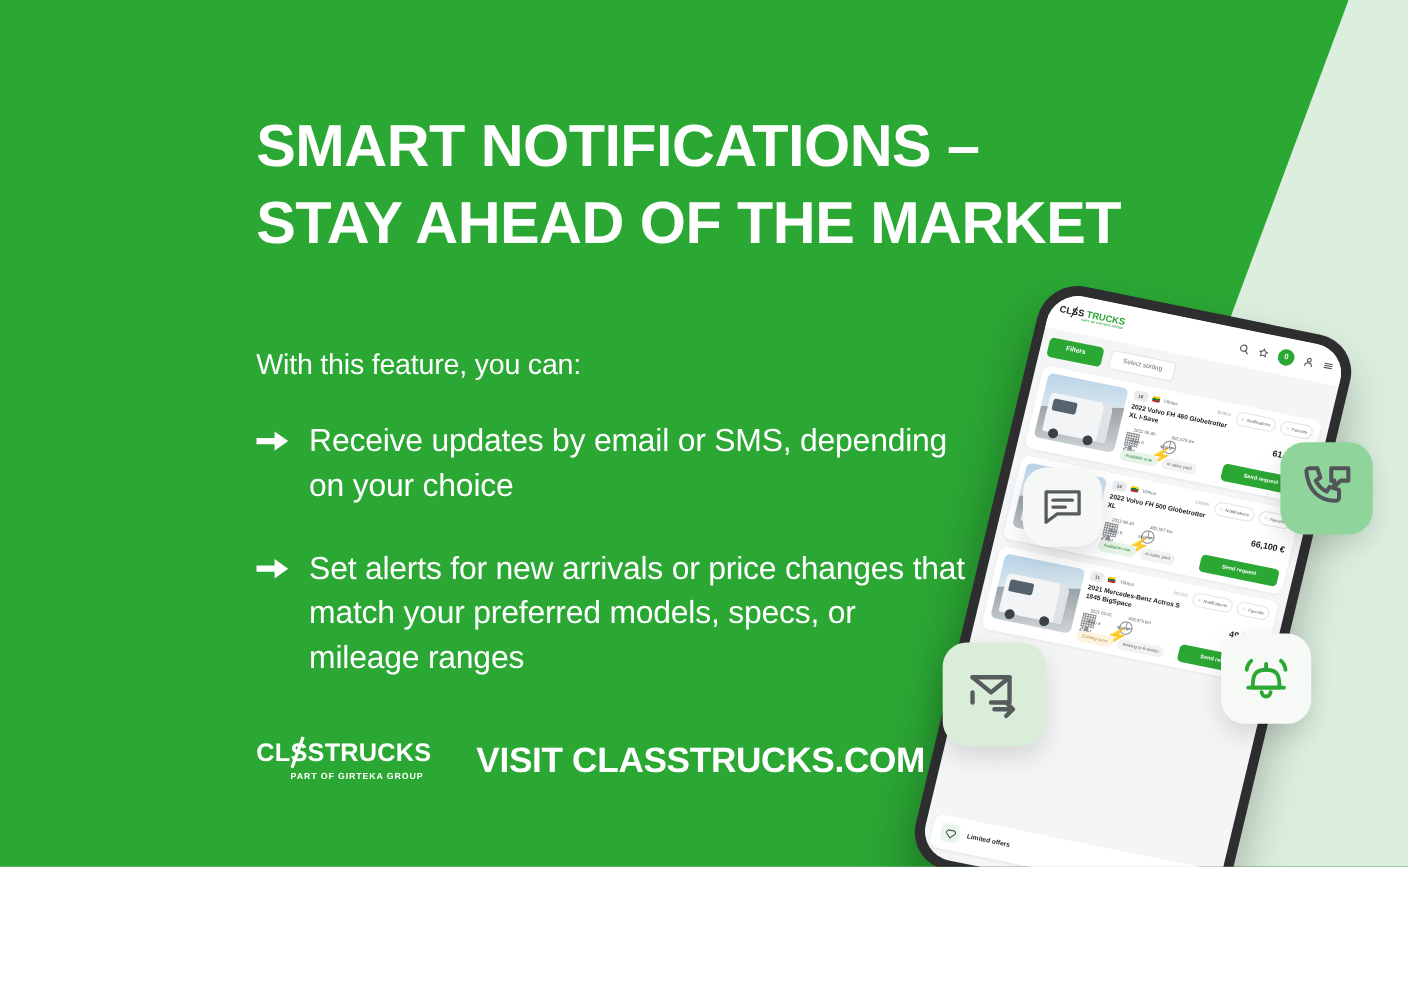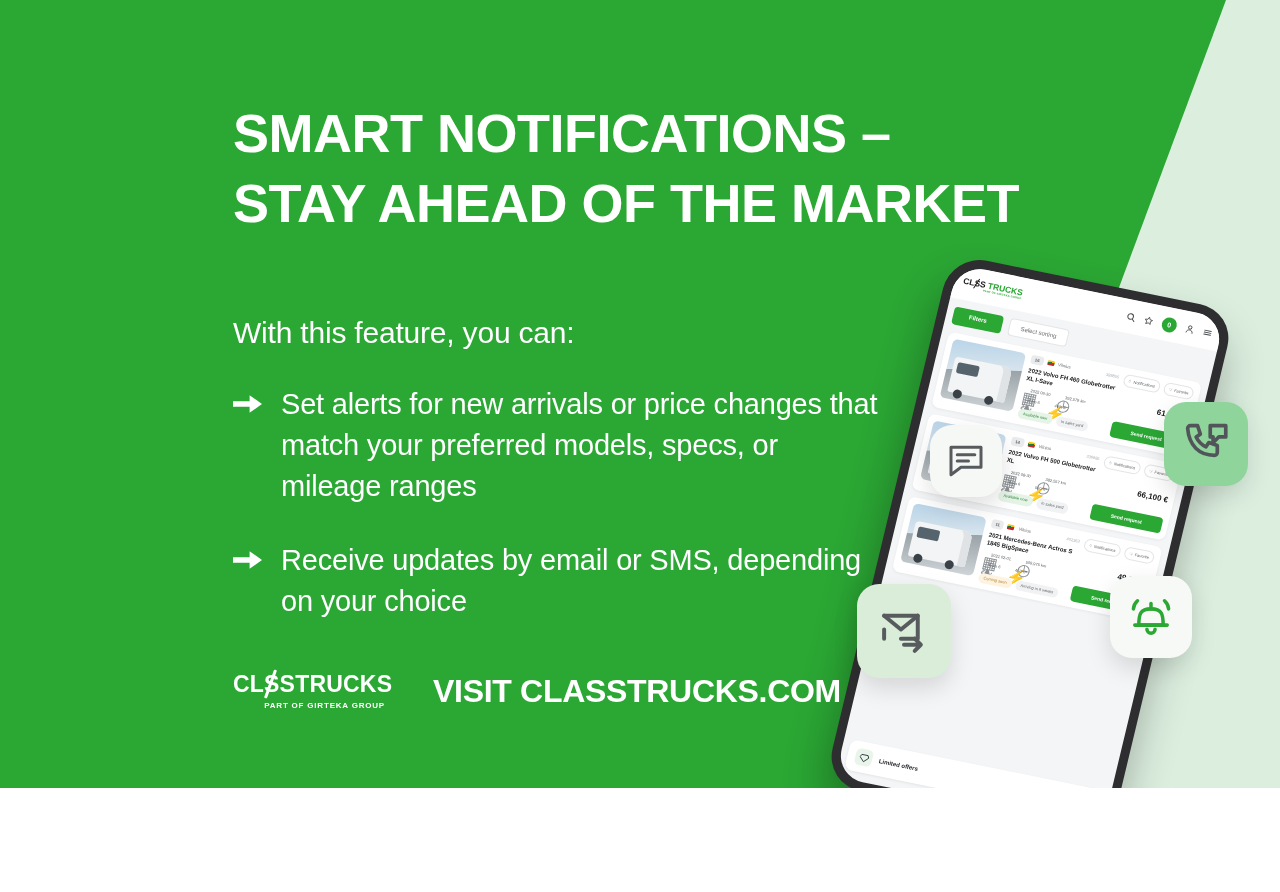--- a/index.html
+++ b/index.html
@@ -39,21 +39,21 @@
     color: #ffffff;
     font-weight: bold;
     font-size: 54px;
     line-height: 1.30;
     letter-spacing: -0.5px;
     margin: 0;
     white-space: pre-line;
   }
   .subhead {
     color: #ffffff;
-    font-size: 30px;
+    font-size: 26px;
     margin: 0;
     padding-top: 78px;
     letter-spacing: -0.2px;
   }
   .bullets {
     margin: 0; padding: 0; list-style: none;
     padding-top: 34px;
   }
   .bullet {
     display: flex;
@@ -310,29 +310,29 @@
 STAY AHEAD OF THE MARKET</h1>
     <p class="subhead">With this feature, you can:</p>
 
     <ul class="bullets">
       <li class="bullet">
         <span class="bullet-arrow">
           <svg width="30" height="22" viewBox="0 0 30 22">
             <path d="M0 8.2 h16.6 V2.2 L29 11 L16.6 19.8 V13.8 H0 Z" fill="#ffffff"></path>
           </svg>
         </span>
-        <span class="bullet-text">Set alerts for new arrivals or price changes that match your preferred models, specs, or mileage ranges</span>
+        <span class="bullet-text">Receive updates by email or SMS, depending on your choice</span>
       </li>
       <li class="bullet">
         <span class="bullet-arrow">
           <svg width="30" height="22" viewBox="0 0 30 22">
             <path d="M0 8.2 h16.6 V2.2 L29 11 L16.6 19.8 V13.8 H0 Z" fill="#ffffff"></path>
           </svg>
         </span>
-        <span class="bullet-text">Receive updates by email or SMS, depending on your choice</span>
+        <span class="bullet-text">Set alerts for new arrivals or price changes that match your preferred models, specs, or mileage ranges</span>
       </li>
     </ul>
   </div>
 
   <div class="footer">
     <div class="logo">
       <div class="logo-main">
         <span>CL</span>
           <span>SS</span>
           <span style="width:7px"></span>

